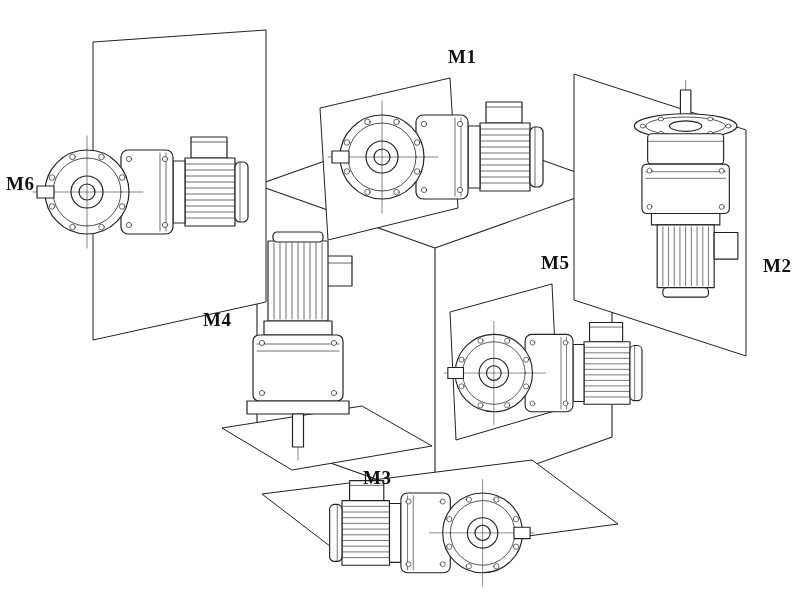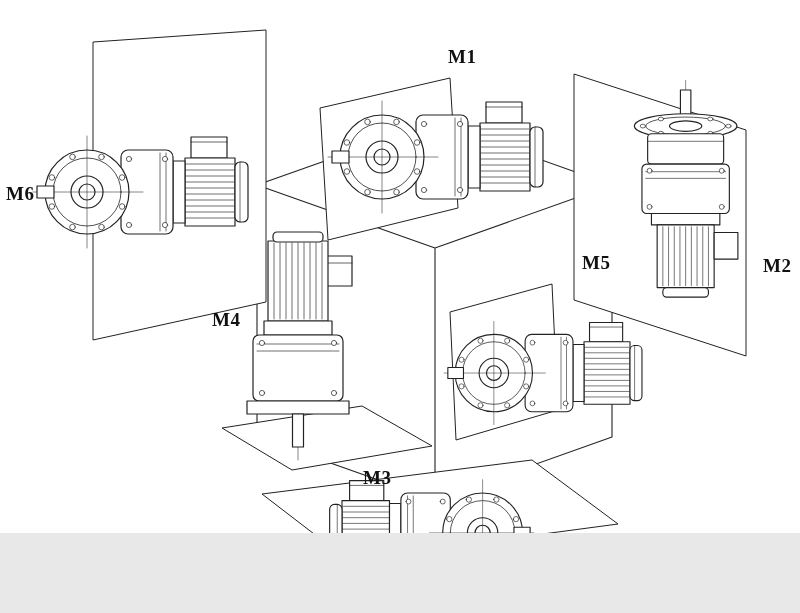--- a/index.html
+++ b/index.html
@@ -3,43 +3,43 @@
 <meta charset="utf-8">
 <style>
   :root{
     --bg:#ffffff;
     --line:#222222;
     --label:#111111;
   }
   html,body{margin:0;padding:0;background:#e8e8e8;}
   .stage{
     position:relative;
-    width:800px;height:533px;
+    width:800px;height:613px;
     background:var(--bg);
     overflow:hidden;
     font-family:"Liberation Serif", serif;
   }
   .diagram-svg{
     position:absolute;left:0;top:0;
     color:var(--line);
   }
   .pos-label{
     position:absolute;
     font-weight:bold;
     font-size:19px;
     color:var(--label);
     letter-spacing:.5px;
     user-select:none;
   }
   .lbl-m1{left:448px;top:46px;}
   .lbl-m2{left:763px;top:255px;}
   .lbl-m3{left:363px;top:467px;}
-  .lbl-m4{left:212px;top:309px;}
-  .lbl-m5{left:582px;top:252px;}
-  .lbl-m6{left:6px;top:183px;}
+  .lbl-m4{left:203px;top:309px;}
+  .lbl-m5{left:541px;top:252px;}
+  .lbl-m6{left:6px;top:173px;}
 </style>
 </head>
 <body>
 
 <div class="stage">
 
   <svg class="diagram-svg" width="800" height="613" viewBox="0 0 800 613">
 
     <defs>
 

